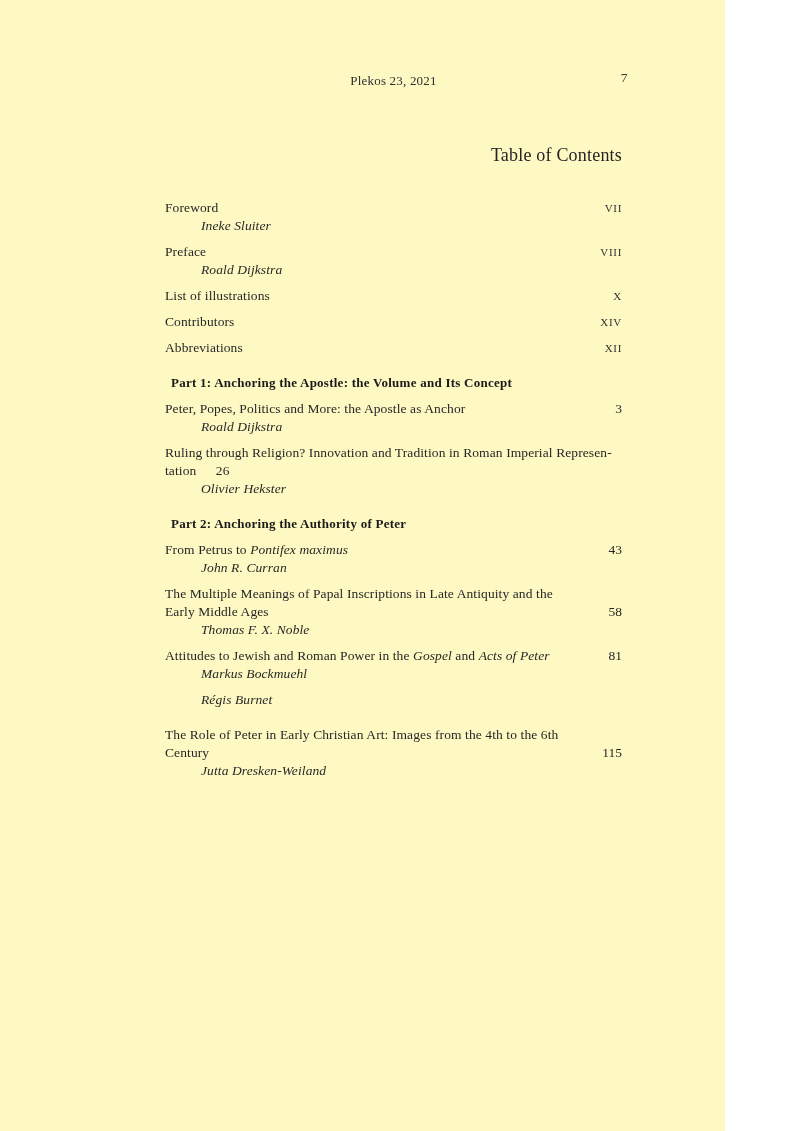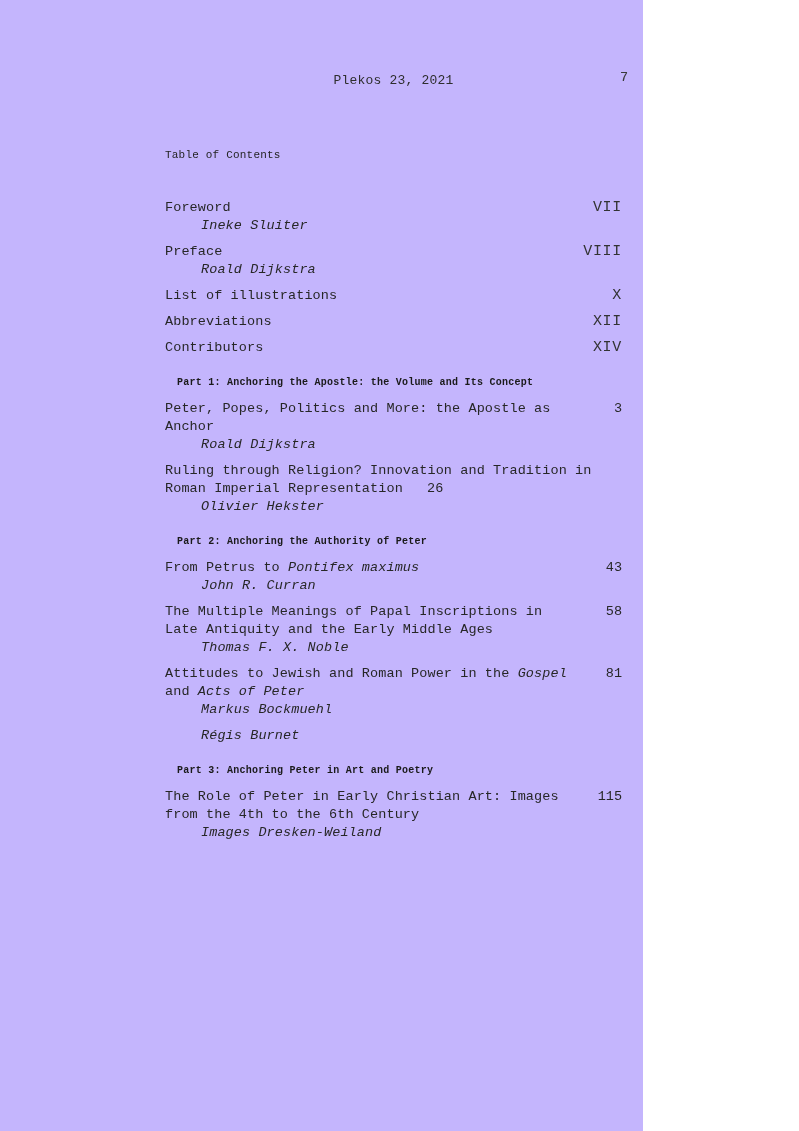--- a/index.html
+++ b/index.html
@@ -2,25 +2,25 @@
 <html><head>
 <meta charset="utf-8">
 <style>
   html, body {
     margin: 0;
     padding: 0;
     background: #ffffff;
   }
   .page {
     position: relative;
-    width: 643px;
+    width: 725px;
     height: 1131px;
-    background: #c4b5fd;
+    background: #fef9c3;
     overflow: hidden;
-    font-family: Liberation Mono, monospace;
+    font-family: Liberation Serif, serif;
     color: #272727;
   }
   
   .running-header {
     position: absolute;
     top: 73px;
     left: 165px;
     width: 457px;
     text-align: center;
     font-size: 13px;
@@ -40,69 +40,69 @@
   }
   
   .content {
     position: absolute;
     top: 145px;
     left: 165px;
     width: 457px;
   }
   .toc-title {
     margin: 0 0 34px 0;
-    text-align: left;
-    font-size: 11px;
+    text-align: right;
+    font-size: 18px;
     font-weight: normal;
     line-height: 20px;
     letter-spacing: 0.2px;
     color: #242424;
   }
   .entry {
     margin-bottom: 8px;
   }
   .entry-top {
     display: flex;
-    align-items: flex-start;
+    align-items: flex-end;
   }
   .entry-title {
     flex: 1 1 auto;
     font-size: 13.5px;
     line-height: 18px;
     letter-spacing: 0.1px;
   }
   .entry-page {
     flex: 0 0 auto;
     min-width: 38px;
     padding-left: 6px;
     text-align: right;
     font-size: 13.5px;
     line-height: 18px;
     white-space: nowrap;
   }
   
   #front-matter .entry-page {
-    font-size: 15px;
+    font-size: 11px;
     line-height: 18px;
     letter-spacing: 0.7px;
     color: #333333;
   }
   .entry-author {
     margin-left: 36px;
     font-style: italic;
     font-size: 13.5px;
     line-height: 18px;
     letter-spacing: 0.1px;
   }
   .part {
     margin-top: 17px;
   }
   .part-heading {
-    margin: 0 0 8px 12px;
-    font-size: 10px;
+    margin: 0 0 8px 6px;
+    font-size: 13px;
     font-weight: bold;
     line-height: 18px;
     letter-spacing: 0.25px;
     color: #1a1a1a;
   }
   .ital {
     font-style: italic;
   }
   .inline-page {
     white-space: nowrap;
@@ -135,28 +135,28 @@
           <div class="entry-author">Roald Dijkstra</div>
         </div>
         <div class="entry">
           <div class="entry-top">
             <div class="entry-title"><span>List of illustrations</span></div>
             <div class="entry-page">X</div>
           </div>
         </div>
         <div class="entry">
           <div class="entry-top">
+            <div class="entry-title"><span>Contributors</span></div>
+            <div class="entry-page">XIV</div>
+          </div>
+        </div>
+        <div class="entry">
+          <div class="entry-top">
             <div class="entry-title"><span>Abbreviations</span></div>
             <div class="entry-page">XII</div>
-          </div>
-        </div>
-        <div class="entry">
-          <div class="entry-top">
-            <div class="entry-title"><span>Contributors</span></div>
-            <div class="entry-page">XIV</div>
           </div>
         </div>
       </div>
     <div id="sections">
         <section class="part">
           <h2 class="part-heading">Part 1: Anchoring the Apostle: the Volume and Its Concept</h2>
           <div class="entry">
             <div class="entry-top">
               <div class="entry-title"><span>Peter, Popes, Politics and More: the Apostle as Anchor</span></div>
               <div class="entry-page">3</div>
@@ -191,24 +191,23 @@
               <div class="entry-title"><span>Attitudes to Jewish and Roman Power in the </span><span class="ital">Gospel</span><span> and </span><span class="ital">Acts of Peter</span></div>
               <div class="entry-page">81</div>
             </div>
             <div class="entry-author">Markus Bockmuehl</div>
           </div>
           <div class="entry">
             <div class="entry-author">Régis Burnet</div>
           </div>
         </section>
         <section class="part">
-          <h2 class="part-heading">Part 3: Anchoring Peter in Art and Poetry</h2>
           <div class="entry">
             <div class="entry-top">
               <div class="entry-title"><span>The Role of Peter in Early Christian Art: Images from the 4th to the 6th Century</span></div>
               <div class="entry-page">115</div>
             </div>
-            <div class="entry-author">Images Dresken-Weiland</div>
+            <div class="entry-author">Jutta Dresken-Weiland</div>
           </div>
         </section>
       </div>
   </div>
 </div>
 
 </body></html>

